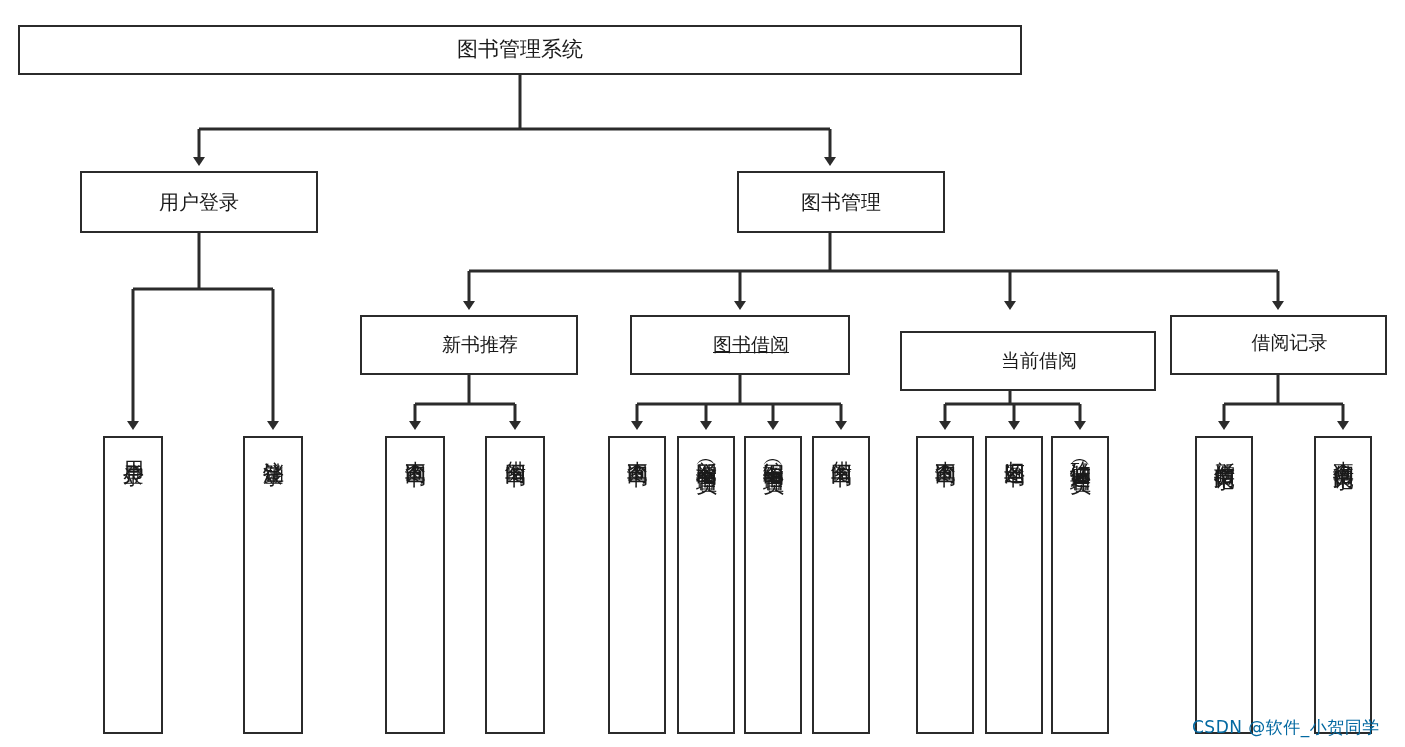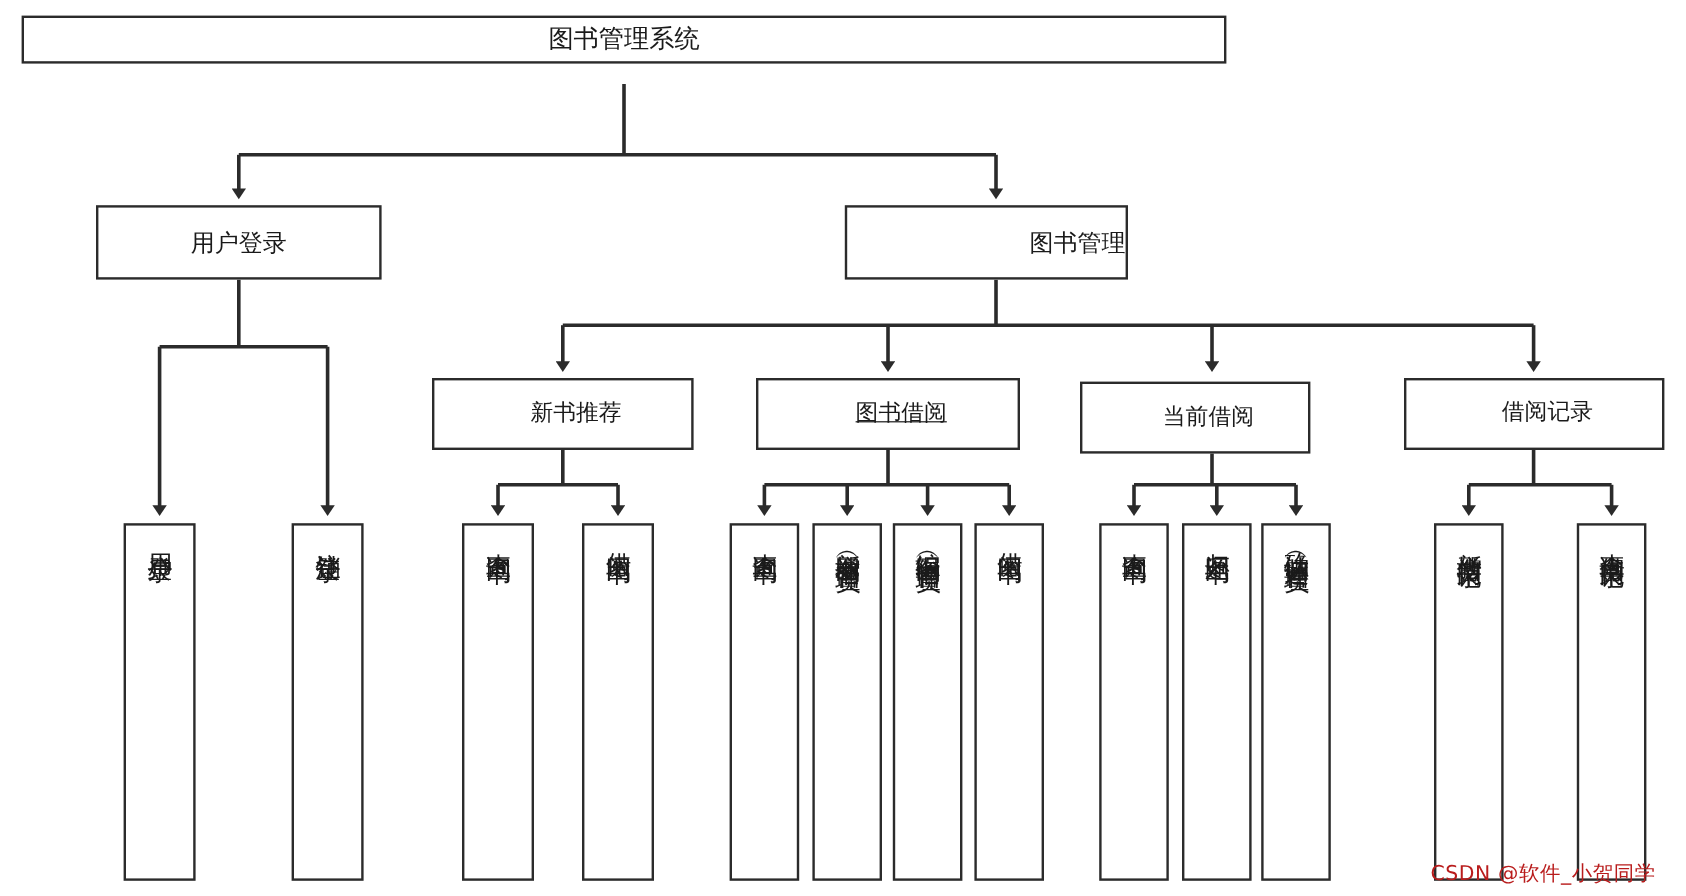--- a/index.html
+++ b/index.html
@@ -52,21 +52,21 @@
     writing-mode: vertical-rl;
     text-orientation: upright;
     font-size: 21px;
     letter-spacing: 2px;
     line-height: 1;
     white-space: nowrap;
   }
   .watermark {
     position: absolute;
     font-size: 17px;
-    color: #b91c1c;
+    color: #0369a1;
     white-space: nowrap;
     letter-spacing: 0.5px;
   }
 </style>
 </head>
 <body>
 
 <div id="canvas">
 
   <svg id="wires" viewBox="0 0 1405 747" xmlns="http://www.w3.org/2000/svg">
@@ -112,38 +112,38 @@
       <path d="M 1014 404 L 1014 422" marker-end="url(#arrow)"></path>
       <path d="M 1080 404 L 1080 422" marker-end="url(#arrow)"></path>
 
       <path d="M 1278 375 L 1278 404"></path>
       <path d="M 1224 404 L 1343 404"></path>
       <path d="M 1224 404 L 1224 422" marker-end="url(#arrow)"></path>
       <path d="M 1343 404 L 1343 422" marker-end="url(#arrow)"></path>
     </g>
   </svg>
 
-  <div class="node node-root" style="left:18px; top:13px; width:1004px; height:40px;">
+  <div class="node node-root" style="left:18px; top:25px; width:1004px; height:50px;">
     <span class="label">图书管理系统</span>
   </div>
 
   <div class="node node-l1" style="left:80px; top:171px; width:238px; height:62px;">
     <span class="label">用户登录</span>
   </div>
-  <div class="node node-l1" style="left:704px; top:171px; width:236px; height:62px;justify-content:flex-end;">
+  <div class="node node-l1" style="left:737px; top:171px; width:208px; height:62px;">
     <span class="label">图书管理</span>
   </div>
 
   <div class="node node-l2" style="left:360px; top:315px; width:218px; height:60px;">
     <span class="label">新书推荐</span>
   </div>
   <div class="node node-l2" style="left:630px; top:315px; width:220px; height:60px;text-decoration:underline;">
     <span class="label">图书借阅</span>
   </div>
-  <div class="node node-l2" style="left:900px; top:318px; width:192px; height:60px;">
+  <div class="node node-l2" style="left:900px; top:331px; width:256px; height:60px;">
     <span class="label">当前借阅</span>
   </div>
   <div class="node node-l2" style="left:1170px; top:315px; width:217px; height:60px;font-family:Liberation Mono, monospace;">
     <span class="label">借阅记录</span>
   </div>
 
   <div class="node node-leaf" style="left:103px; top:436px; width:60px; height:298px;">
     <span class="label">用户登录</span>
   </div>
   <div class="node node-leaf" style="left:243px; top:436px; width:60px; height:298px;">

